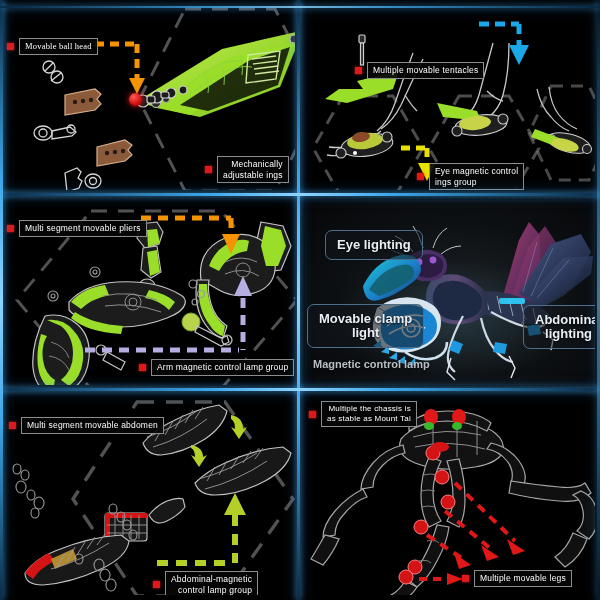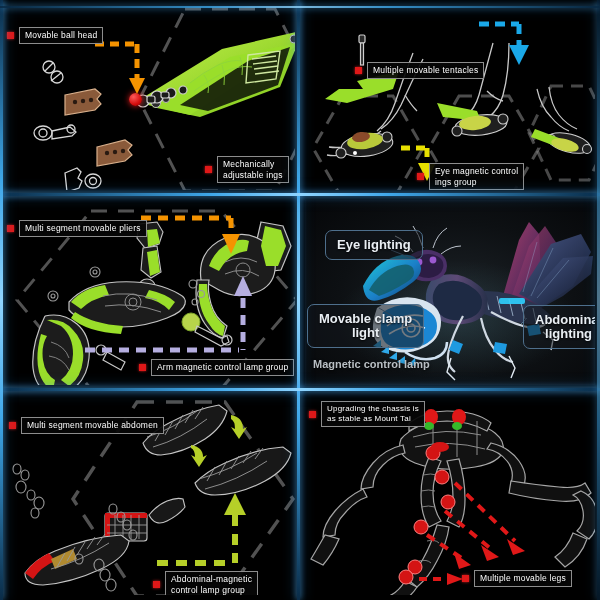--- a/index.html
+++ b/index.html
@@ -75,21 +75,21 @@
   .lbox {
     border: 1px solid #8d8d8d;
     background: rgba(6,6,6,.92);
     color: #ffffff;
     font-size: 8.5px;
     line-height: 10.5px;
     padding: 2px 5px;
     letter-spacing: .2px;
     text-shadow: 0 0 2px rgba(0,0,0,.9);
   }
-  .lbox.two { text-align: left; }
+  .lbox.two { text-align: right; }
   .lbox.small { font-size: 8px; line-height: 10px; }
 
   
   .rbox {
     position: absolute;
     border: 1px solid #4e6f8c;
     border-radius: 7px;
     background: rgba(18,22,28,.55);
     color: #e9eef3;
     font-size: 13px;
@@ -215,21 +215,21 @@
               <circle cx="68" cy="126" r="3.5"></circle>
           </g>
         </svg>
 
         <svg class="arrow" style="left:88px;top:33px;" width="60" height="62" viewBox="0 0 60 62">
           <path d="M2,6 H44" stroke="#f59300" stroke-width="5" fill="none" stroke-dasharray="9 6"></path>
           <path d="M44,6 V42" stroke="#f59300" stroke-width="5" fill="none" stroke-dasharray="9 6"></path>
           <path d="M44,56 L36,40 L52,40 Z" fill="#f59300"></path>
         </svg>
 
-        <div class="label" style="left:2px;top:22px;">
+        <div class="label" style="left:2px;top:33px;font-family:Liberation Serif, serif;">
           <span class="bullet"></span>
           <span class="lbox">Movable ball head</span>
         </div>
         <div class="label" style="left:200px;top:151px;">
           <span class="bullet"></span>
           <span class="lbox two">
             <span>Mechanically</span><br>
             <span>adjustable ings</span>
           </span>
         </div>
@@ -751,21 +751,21 @@
           </g>
         </svg>
         <svg class="arrow" style="left:112px;top:176px;" width="50" height="16" viewBox="0 0 50 16">
           <path d="M2,8 H32" stroke="#e01818" stroke-width="4" fill="none" stroke-dasharray="8 6"></path>
           <path d="M46,8 L30,2 L30,14 Z" fill="#e01818"></path>
         </svg>
 
         <div class="label" style="left:4px;top:6px;">
           <span class="bullet"></span>
           <span class="lbox two small">
-            <span>Upgrading the chassis is</span><br>
+            <span>Multiple the chassis is</span><br>
             <span>as stable as Mount Tai</span>
           </span>
         </div>
         <div class="label" style="left:157px;top:175px;">
           <span class="bullet"></span>
           <span class="lbox">Multiple movable legs</span>
         </div>
       </div>
     </div>
 

